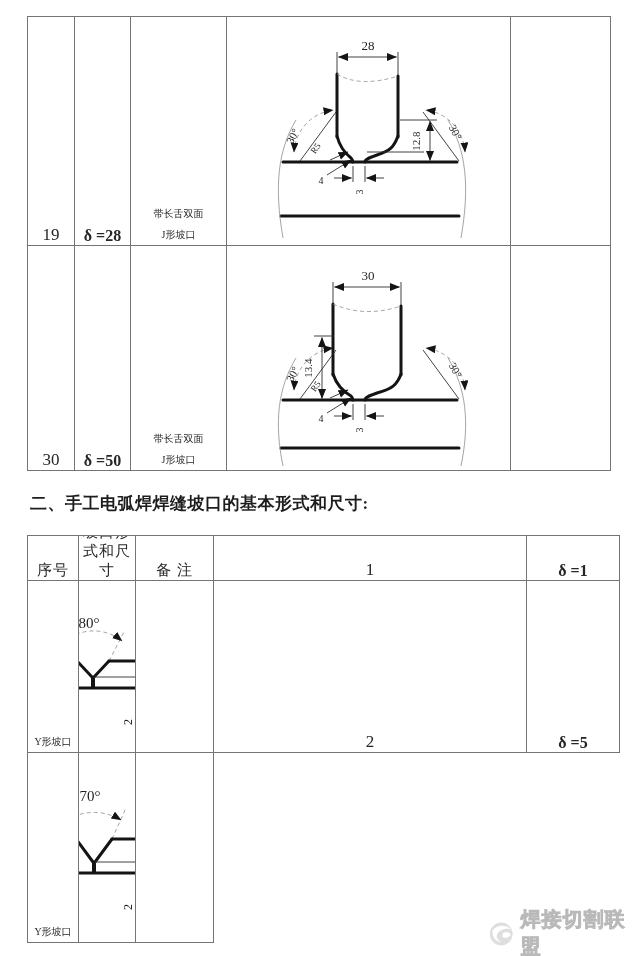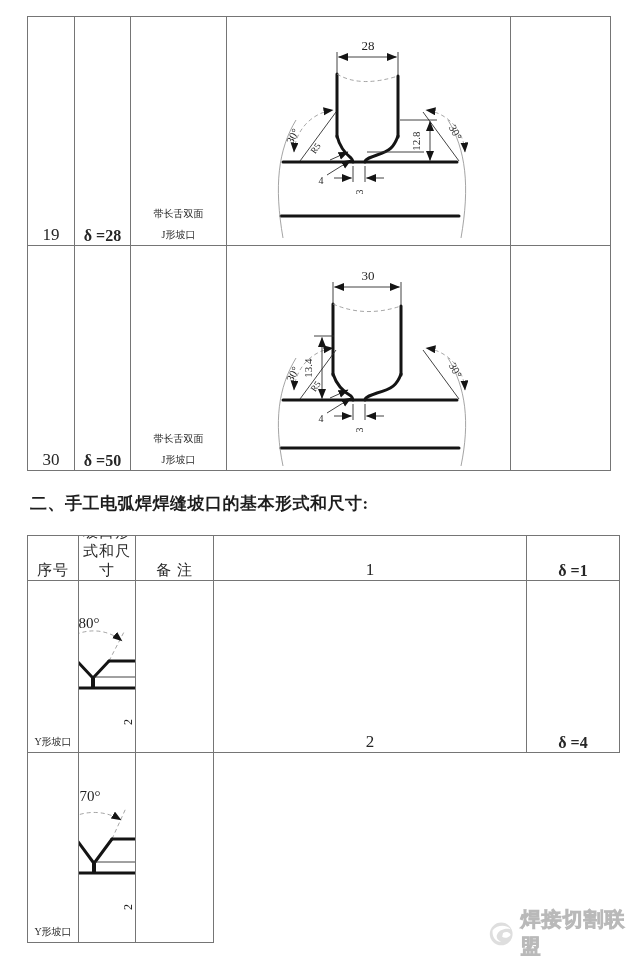--- a/index.html
+++ b/index.html
@@ -231,21 +231,21 @@
     </svg>
   </div>
   <div class="cell">
     <span></span>
   </div>
 
   <div class="cell num">
     <span>2</span>
   </div>
   <div class="cell delta">
-    <span>δ =4</span>
+    <span>δ =5</span>
   </div>
   <div class="cell cname">
     <span>Y形坡口</span>
   </div>
   <div class="cell">
     <svg width="312" height="189" viewBox="214 753 312 189">
 
       <text class="dt" x="353" y="801" font-size="15" text-anchor="middle">70°</text>
       <line class="cons dash" x1="339" y1="839" x2="325" y2="808"></line>
       <line class="cons dash" x1="375" y1="839" x2="389" y2="808"></line>

